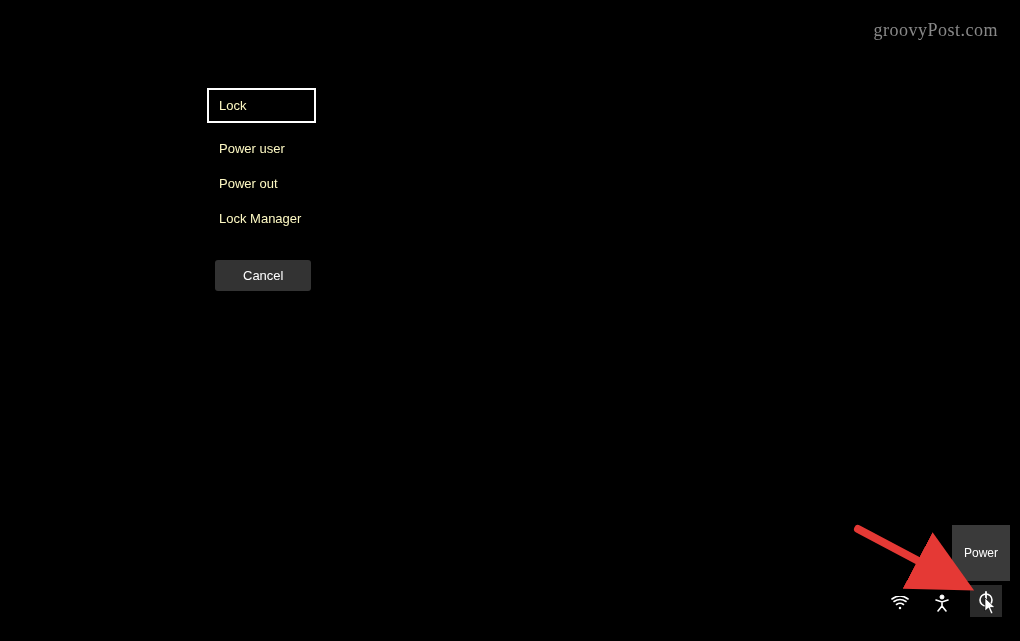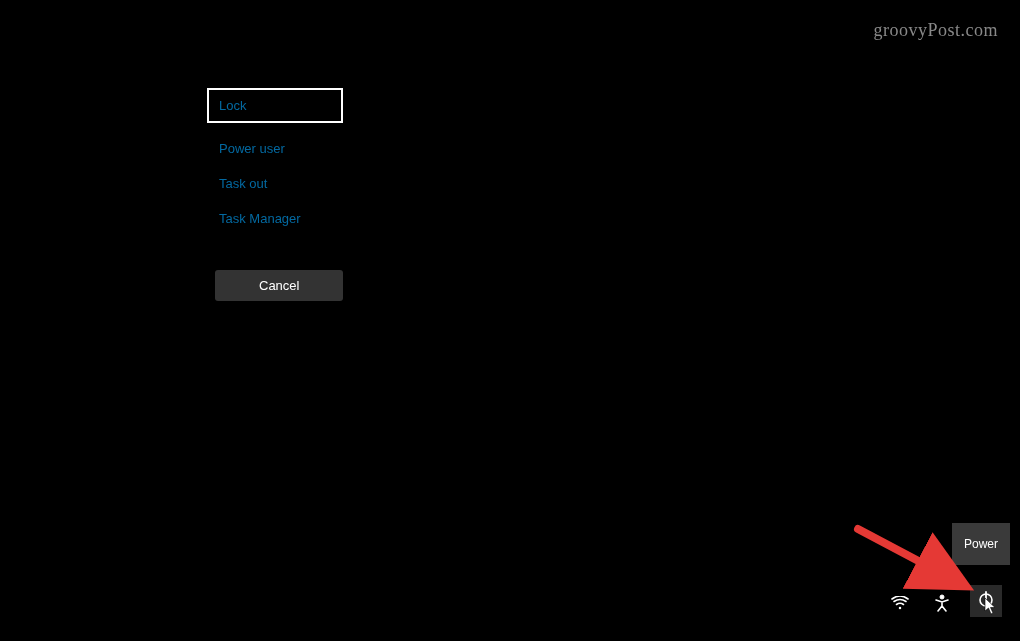--- a/index.html
+++ b/index.html
@@ -23,42 +23,42 @@
       font-size: 18px;
       color: #888888;
       letter-spacing: 0.5px;
     }
     .menu-container {
       position: absolute;
       top: 88px;
       left: 207px;
     }
     .menu-item {
-      color: #0369a1;
+      color: #fef9c3;
       font-size: 13px;
       padding: 10px 12px;
       cursor: default;
       min-width: 109px;
       display: block;
     }
     .menu-item.selected {
       border: 2px solid #ffffff;
       padding: 8px 10px;
     }
     .menu-spacing {
       margin-top: 8px;
     }
     .cancel-button {
       display: inline-block;
-      margin-top: 34px;
+      margin-top: 24px;
       margin-left: 8px;
       background: #333333;
       color: #ffffff;
       font-size: 13px;
-      padding: 8px 44px;
+      padding: 8px 28px;
       border-radius: 3px;
       border: none;
       cursor: pointer;
     }
     .bottom-right {
       position: absolute;
       bottom: 24px;
       right: 18px;
       display: flex;
       align-items: flex-end;
@@ -81,26 +81,26 @@
       height: 32px;
       background: #2a2a2a;
       display: flex;
       align-items: center;
       justify-content: center;
       position: relative;
       cursor: pointer;
     }
     .tooltip {
       position: absolute;
-      bottom: 76px;
+      bottom: 60px;
       right: 10px;
       background: #3a3a3a;
       color: #ffffff;
       font-size: 12px;
-      padding: 14px 12px;
+      padding: 21px 12px;
     }
     .arrow-annotation {
       position: absolute;
       bottom: 40px;
       right: 40px;
       pointer-events: none;
     }
     .cursor-pointer {
       position: absolute;
       bottom: 26px;
@@ -114,24 +114,24 @@
 <div class="watermark">groovyPost.com</div>
 
 <div class="menu-container">
   <div class="menu-item selected">
     <span>Lock</span>
   </div>
   <div class="menu-item menu-spacing">
     <span>Power user</span>
   </div>
   <div class="menu-item">
-    <span>Task out</span>
+    <span>Power out</span>
   </div>
   <div class="menu-item">
-    <span>Task Manager</span>
+    <span>Lock Manager</span>
   </div>
   <button class="cancel-button">
     <span>Cancel</span>
   </button>
 </div>
 
 <div class="tooltip">
   <span>Power</span>
 </div>
 

